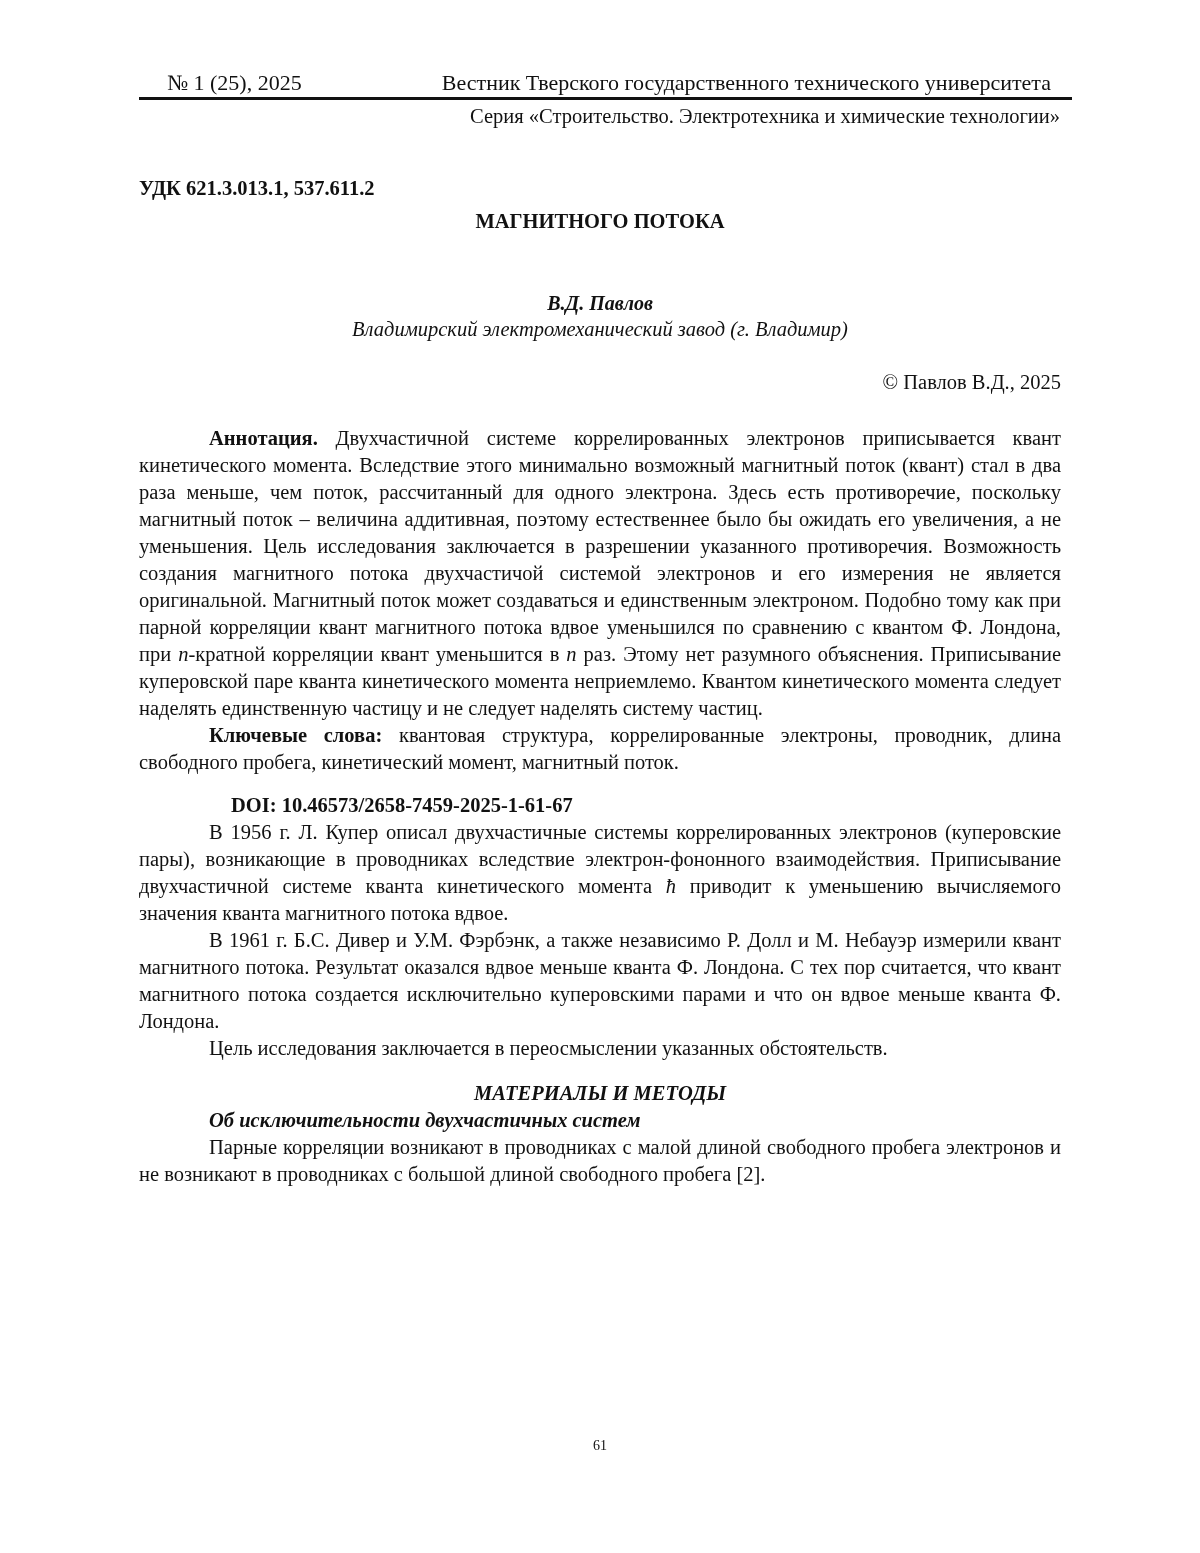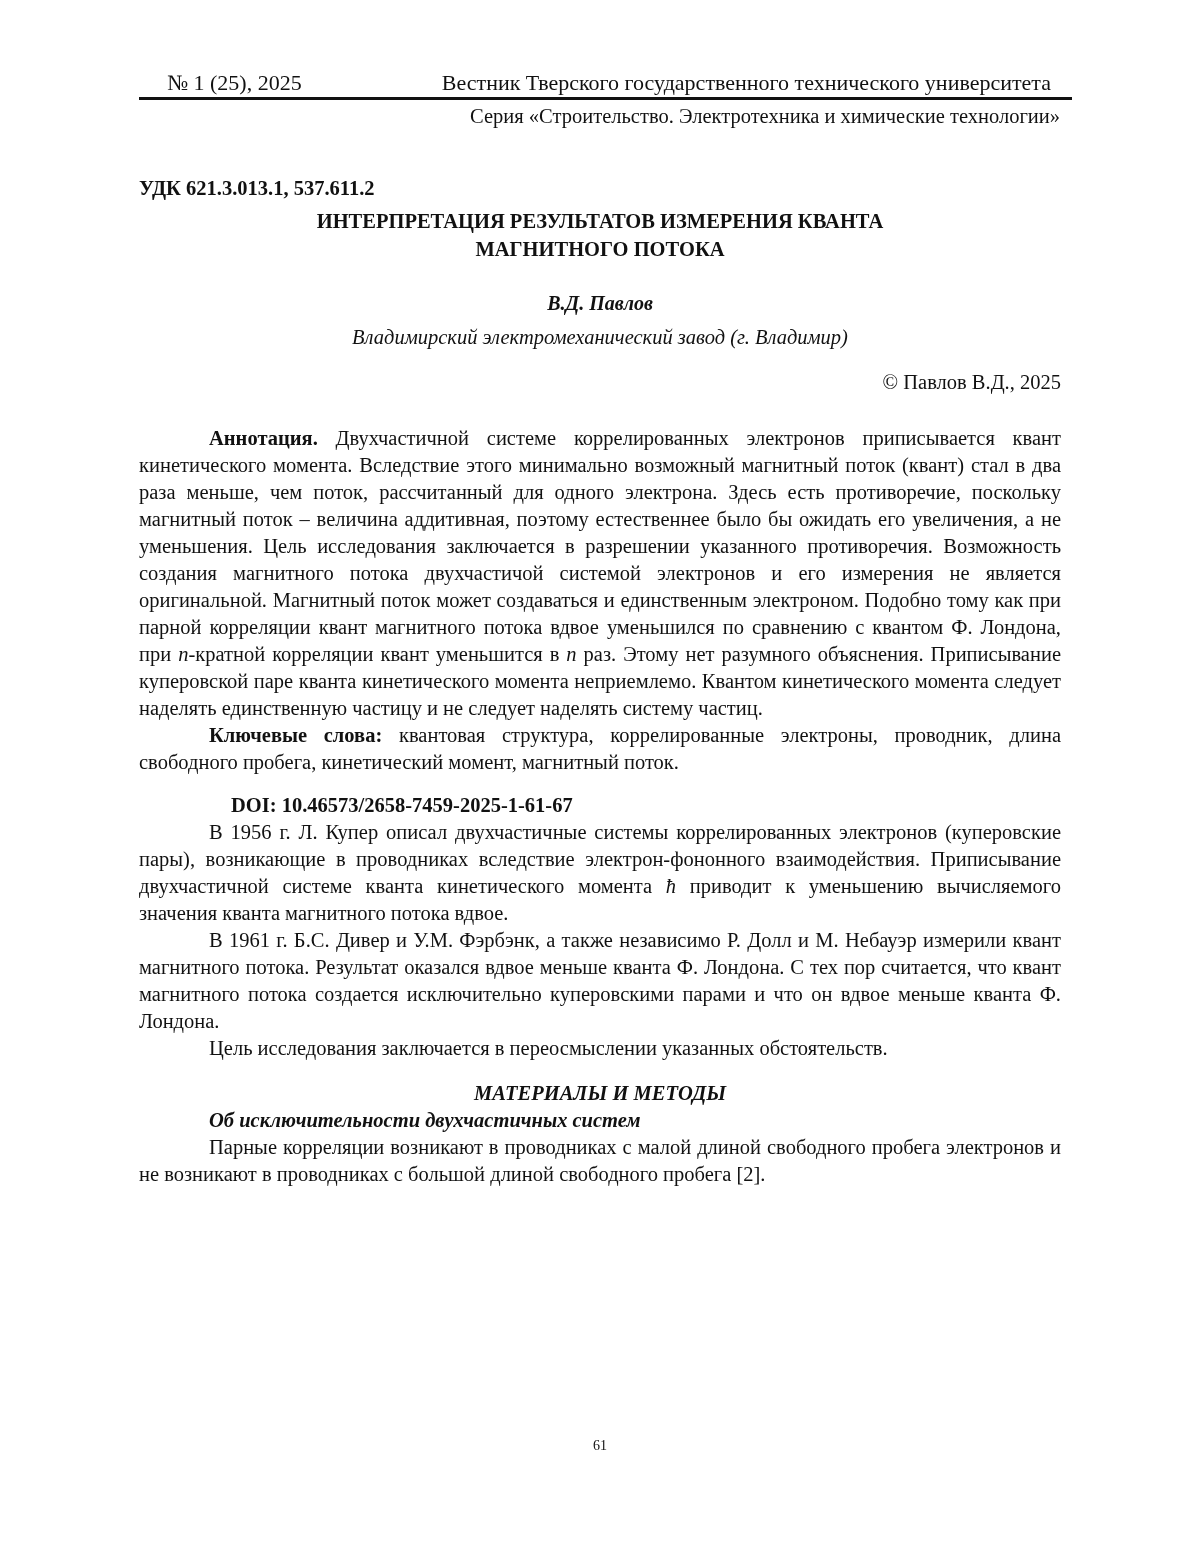--- a/index.html
+++ b/index.html
@@ -13,21 +13,21 @@
   .hdr-rule { position:absolute; top:97px; left:139px; width:933px; height:3px; background:#111; }
   .hdr-series { position:absolute; top:103px; right:140px; font-size:20.5px; line-height:26px; }
 
   .udk { position:absolute; top:155px; left:139px; font-weight:bold; font-size:20.5px; line-height:26px;margin-top:20px; }
 
   .title { position:absolute; top:207px; left:139px; width:922px; text-align:center;
            font-weight:bold; font-size:20.5px; line-height:28px; }
   .author { position:absolute; top:290px; left:139px; width:922px; text-align:center;
             font-weight:bold; font-style:italic; font-size:20px; line-height:26px; }
   .affil { position:absolute; top:316px; left:139px; width:922px; text-align:center;
-           font-style:italic; font-size:20.5px; line-height:26px;margin-top:8px; }
+           font-style:italic; font-size:20.5px; line-height:26px; }
   .copy { position:absolute; top:369px; right:139px; font-size:20.5px; line-height:26px; }
 
   .body { position:absolute; top:425px; left:139px; width:922px; font-size:20.5px; line-height:27px; }
   .p { text-align:justify; text-indent:70px; margin:0; }
   .b { font-weight:bold; }
   .i { font-style:italic; }
   .doi { font-weight:bold; margin:16px 0 0 92px; line-height:27px; }
   .sec { text-align:center; font-weight:bold; font-style:italic; margin:6px 0 0 0; line-height:27px; }
   .sub { font-weight:bold; font-style:italic; margin:0 0 0 70px; line-height:27px; }
   .gap { height:12px; }
@@ -40,21 +40,20 @@
 <div class="hdr-top">
   <span class="hdr-issue">№ 1 (25), 2025</span>
   <span class="hdr-journal">Вестник Тверского государственного технического университета</span>
 </div>
 <div class="hdr-rule"></div>
 <div class="hdr-series">Серия «Строительство. Электротехника и химические технологии»</div>
 
 <div class="udk">УДК 621.3.013.1, 537.611.2</div>
 
 <div class="title">
-  <div>ИНТЕРПРЕТАЦИЯ РЕЗУЛЬТАТОВ ИЗМЕРЕНИЯ КВАНТА</div>
   <div>МАГНИТНОГО ПОТОКА</div>
 </div>
 
 <div class="author">В.Д. Павлов</div>
 <div class="affil">Владимирский электромеханический завод  (г. Владимир)</div>
 <div class="copy">© Павлов В.Д., 2025</div>
 
 <div class="body">
   <p class="p"><span class="b">Аннотация.</span><span> Двухчастичной системе коррелированных электронов приписывается квант кинетического момента. Вследствие этого минимально возможный магнитный поток (квант) стал в два раза меньше, чем поток, рассчитанный для одного электрона. Здесь есть противоречие, поскольку магнитный поток – величина аддитивная, поэтому естественнее было бы ожидать его увеличения, а не уменьшения. Цель исследования заключается в разрешении указанного противоречия. Возможность создания магнитного потока двухчастичой системой электронов и его измерения не является оригинальной. Магнитный поток может создаваться и единственным электроном. Подобно тому как при парной корреляции квант магнитного потока вдвое уменьшился по сравнению с квантом Ф. Лондона, при </span><span class="i">n</span><span>-кратной корреляции квант уменьшится в </span><span class="i">n</span><span> раз. Этому нет разумного объяснения. Приписывание куперовской паре кванта кинетического момента непри­емлемо. Квантом кинетического момента следует наделять единственную частицу и не следует наделять систему частиц.</span></p>
 

